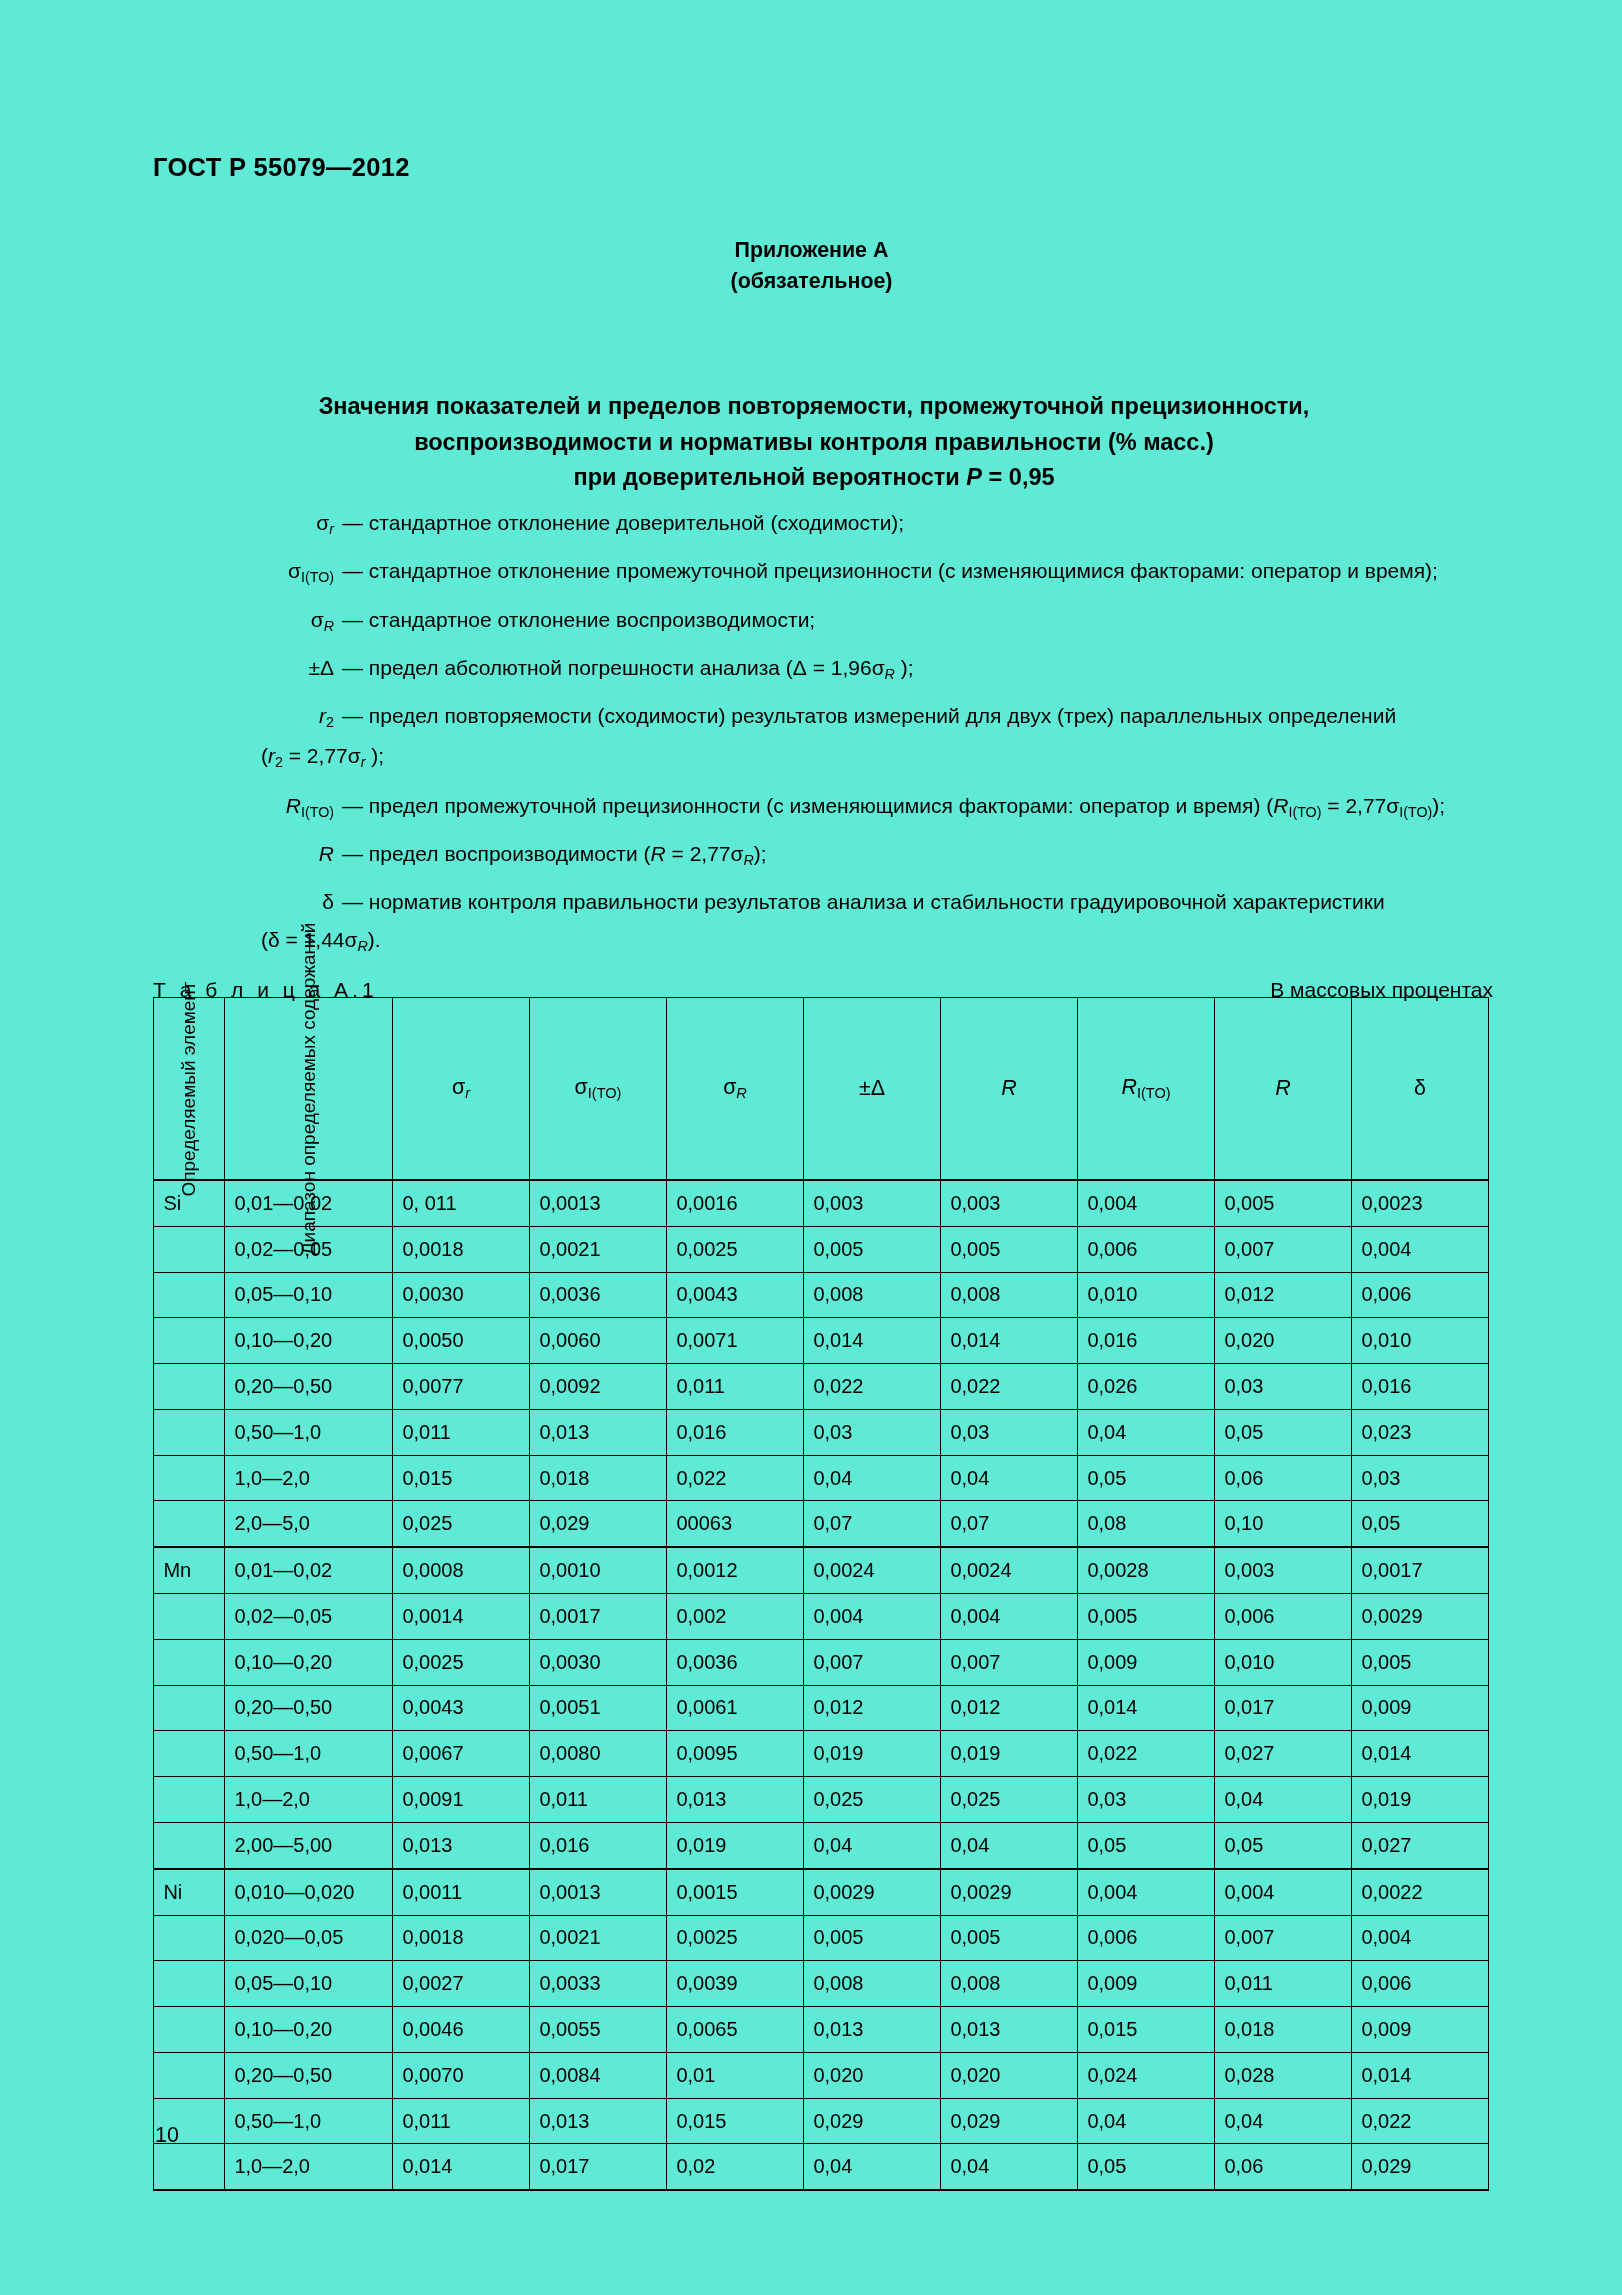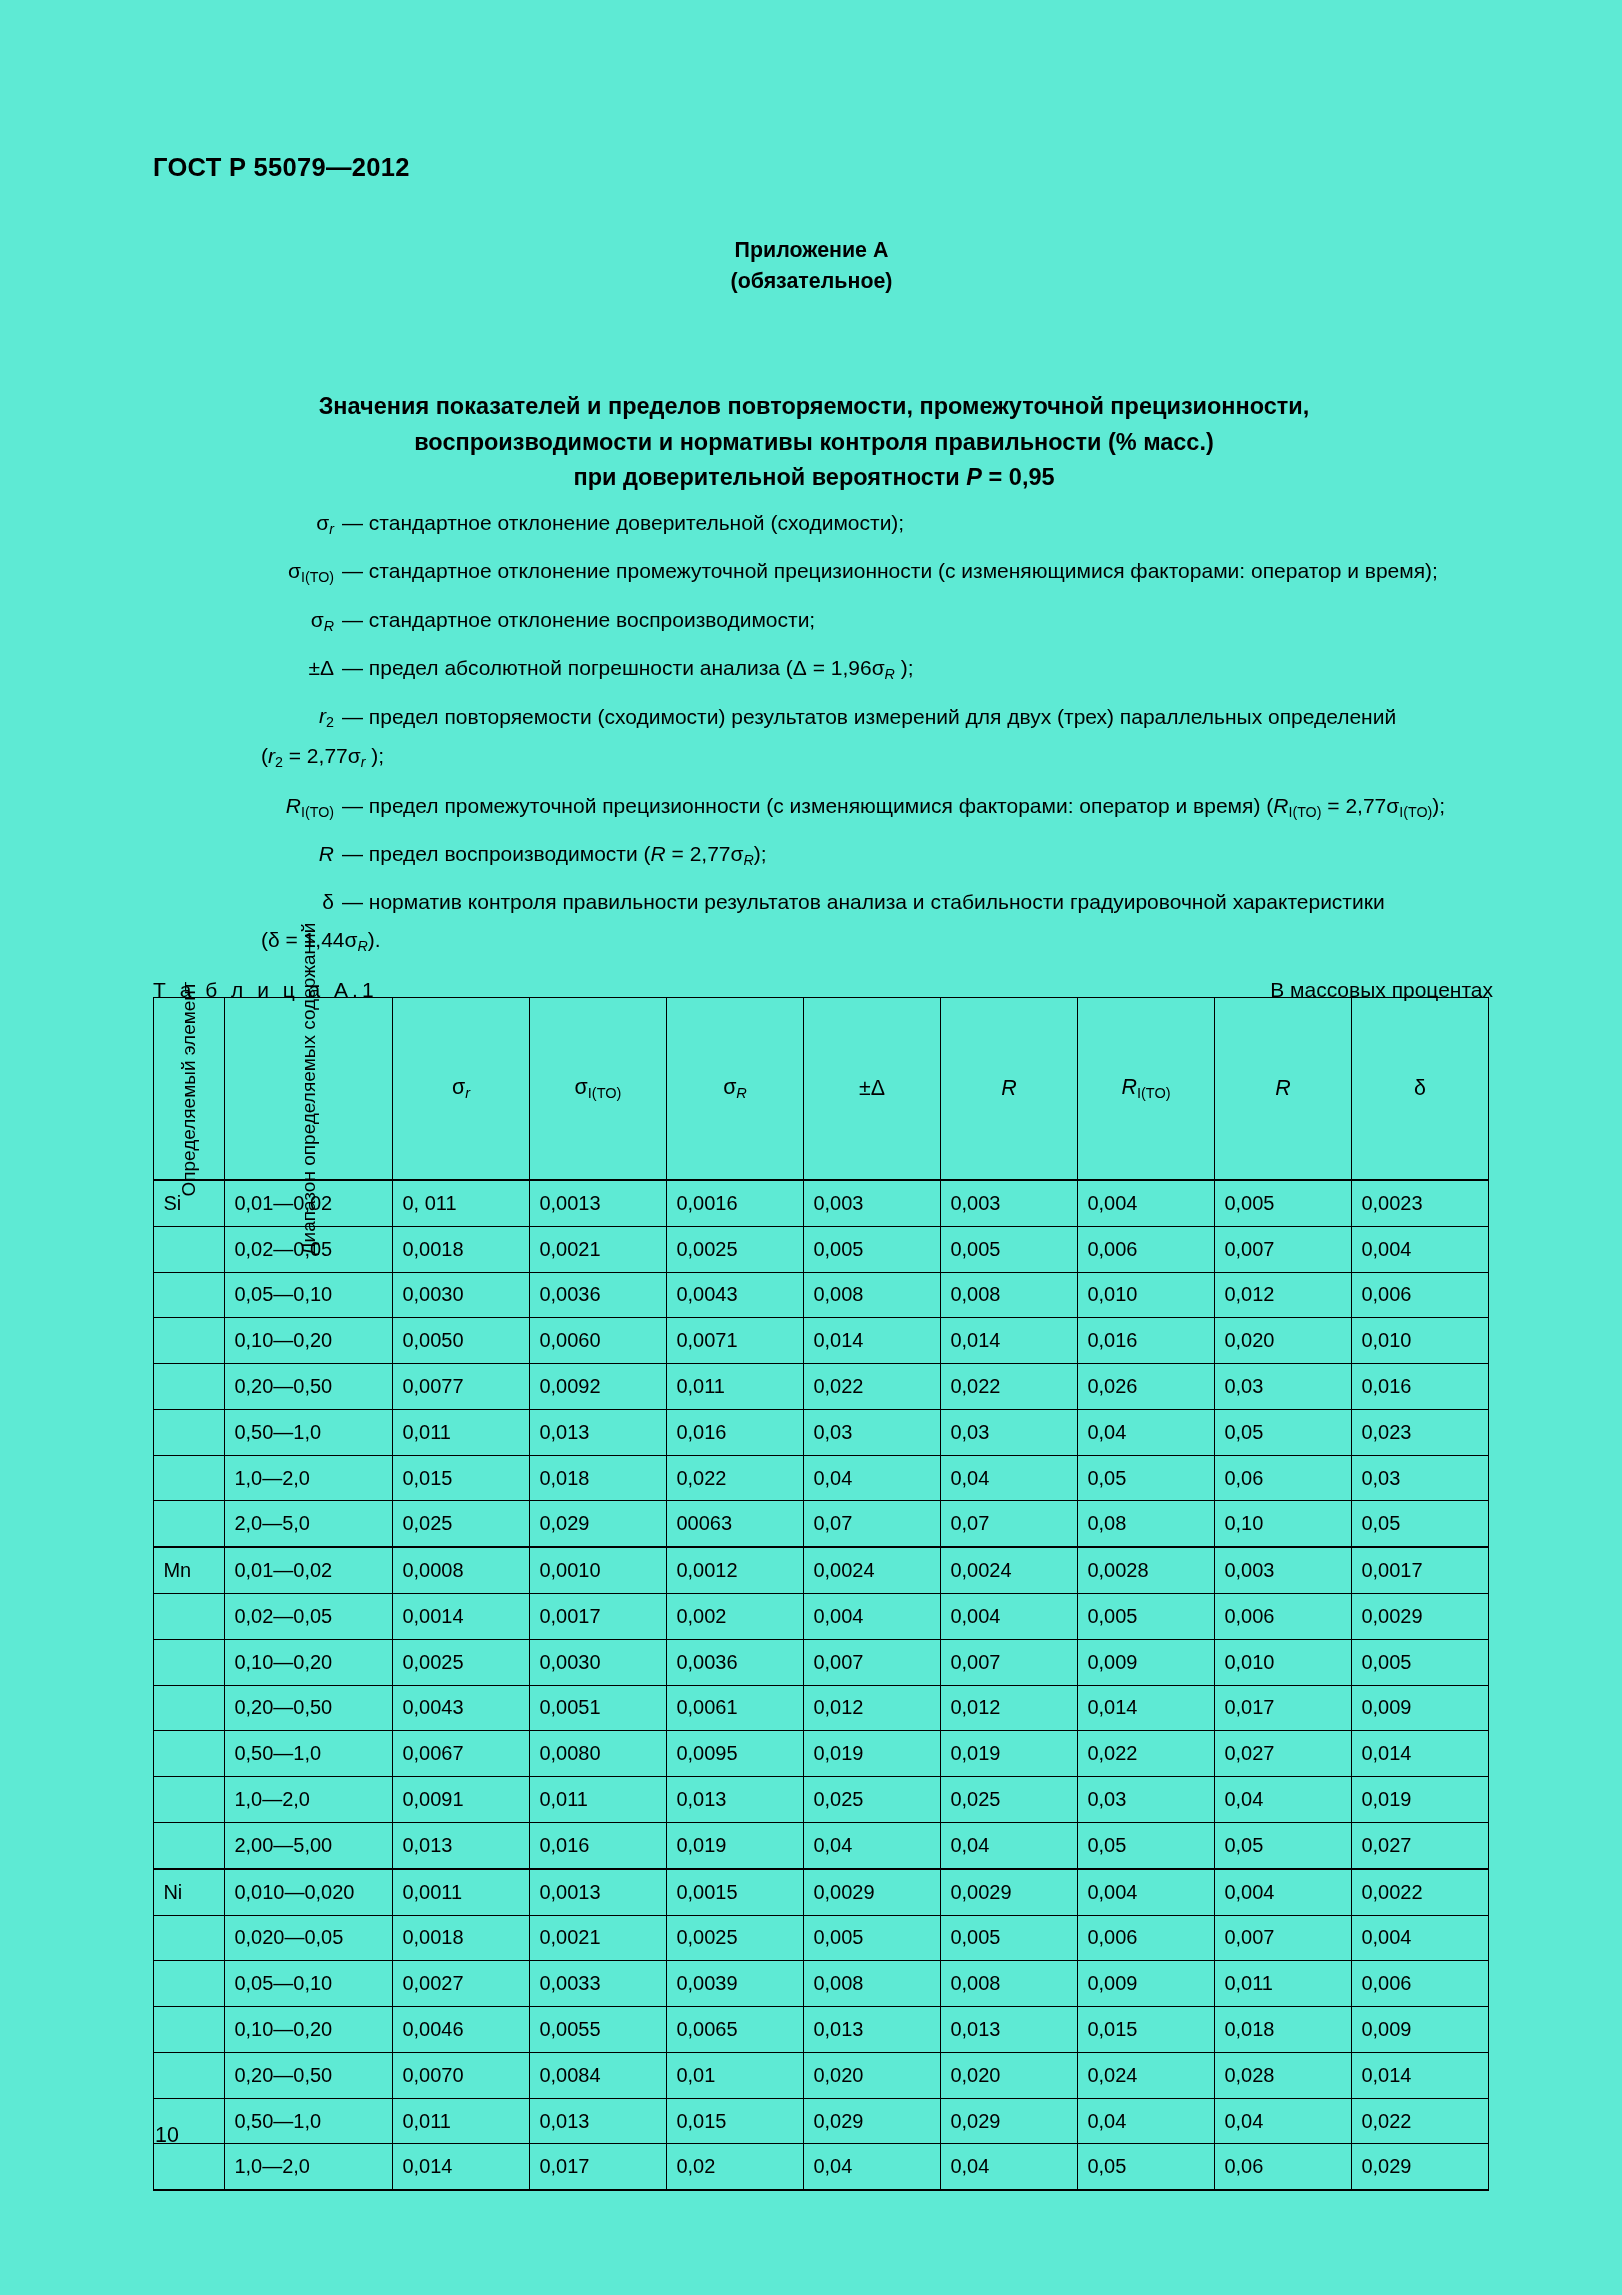--- a/index.html
+++ b/index.html
@@ -74,21 +74,21 @@
     white-space: nowrap;
   }
   .def-txt {
     flex: 1 1 auto;
     text-align: justify;
   }
   .def-cont {
     margin-left: 108px;
     margin-top: 9.4px;
   }
-  .def-row.tight { margin-bottom: 5.4px; align-items: center; }
+  .def-row.tight { margin-bottom: 5.4px; }
   sub { font-size: 0.68em; vertical-align: -0.28em; }
   .ital { font-style: italic; }
 
   
   .tbl-caption-row {
     position: absolute;
     left: 153px;
     width: 1340px;
     top: 946px;
     font-size: 21px;

